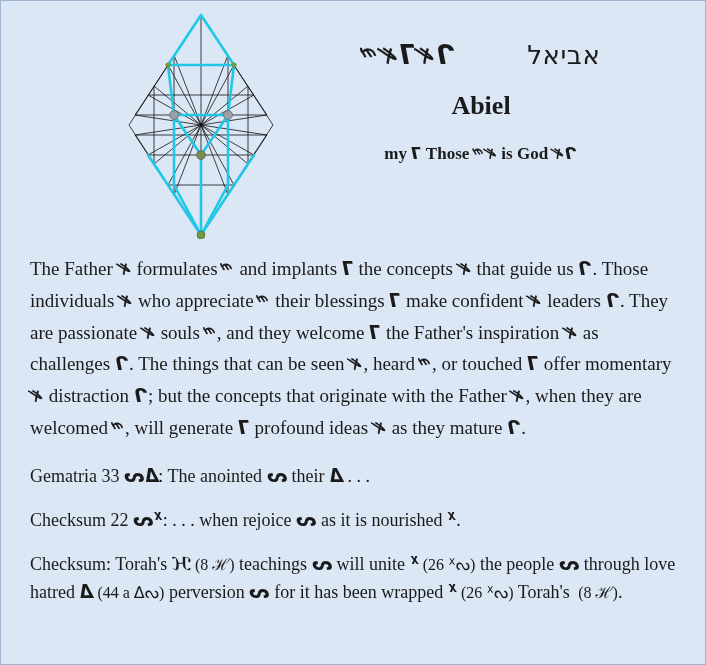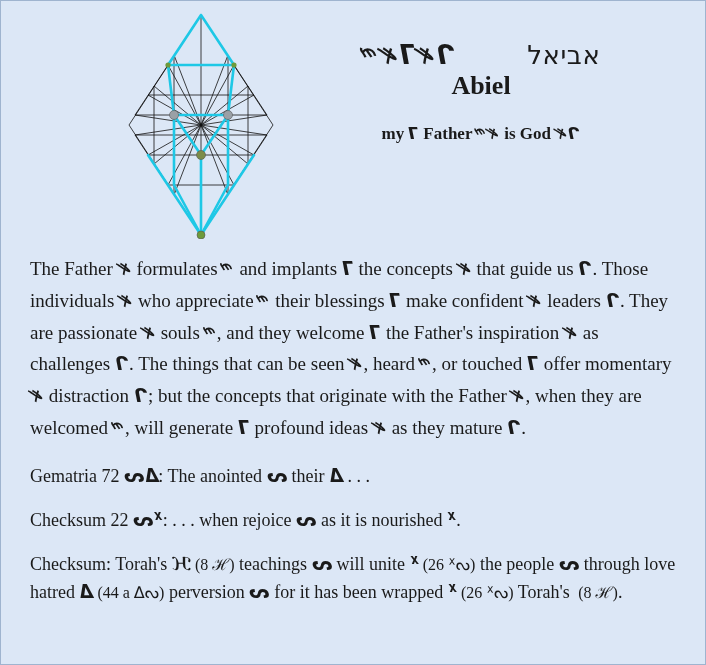--- a/index.html
+++ b/index.html
@@ -58,20 +58,21 @@
     display: inline-block;
     transform: scaleX(-1);
   }
   .name-hebrew {
     font-family: "DejaVu Sans", sans-serif;
     font-size: 26px;
     display: inline-block;
     margin-left: 72px;
   }
   .name-latin {
+    margin-top: 20px;
     font-size: 26px;
     font-weight: 700;
   }
   .meaning {
     margin-top: 22px;
     font-size: 17px;
     font-weight: 700;
   }
   .pal {
     font-family: "DejaVu Sans", sans-serif;
@@ -167,29 +168,29 @@
         </g>
       </svg>
     </div>
 
     <div class="title-block">
       <div class="name-line">
         <span class="name-paleo">ᒉ𐤀ᒣ𐤉𐤀</span><span class="name-hebrew">אביאל</span>
       </div>
       <div class="name-latin">Abiel</div>
       <div class="meaning">
-        <span>my </span><span class="pal">ᒣ</span><span> Father </span><span class="pal">𐤉𐤀</span><span> is God </span><span class="pal">ᒉ𐤀</span>
+        <span>my </span><span class="pal">ᒣ</span><span> Those </span><span class="pal">𐤉𐤀</span><span> is God </span><span class="pal">ᒉ𐤀</span>
       </div>
     </div>
   </div>
 
   <div class="body-text">
 
     <p class="para"><span>The Father </span><span class="pal">𐤀</span><span> formulates </span><span class="pal">𐤉</span><span> and implants </span><span class="pal">ᒣ</span><span> the concepts </span><span class="pal">𐤀</span><span> that guide us </span><span class="pal">ᒉ</span><span>. Those individuals </span><span class="pal">𐤀</span><span> who appreciate </span><span class="pal">𐤉</span><span> their blessings </span><span class="pal">ᒣ</span><span> make confident </span><span class="pal">𐤀</span><span> leaders </span><span class="pal">ᒉ</span><span>. They are passionate </span><span class="pal">𐤀</span><span> souls </span><span class="pal">𐤉</span><span>, and they welcome </span><span class="pal">ᒣ</span><span> the Father's inspiration </span><span class="pal">𐤀</span><span> as challenges </span><span class="pal">ᒉ</span><span>. The things that can be seen </span><span class="pal">𐤀</span><span>, heard </span><span class="pal">𐤉</span><span>, or touched </span><span class="pal">ᒣ</span><span> offer momentary </span><span class="pal">𐤀</span><span> distraction </span><span class="pal">ᒉ</span><span>; but the concepts that originate with the Father </span><span class="pal">𐤀</span><span>, when they are welcomed </span><span class="pal">𐤉</span><span>, will generate </span><span class="pal">ᒣ</span><span> profound ideas </span><span class="pal">𐤀</span><span> as they mature </span><span class="pal">ᒉ</span><span>.</span></p>
 
-    <p class="stat"><b>Gematria</b><span>&nbsp;</span><span>72</span><span>&nbsp;</span><span class="pal">ᐃᔓ</span><span>: </span><span>The anointed </span><span class="pal">ᔓ</span><span> their </span><span class="pal">ᐃ</span><span> . . .</span></p>
+    <p class="stat"><b>Gematria</b><span>&nbsp;</span><span>33</span><span>&nbsp;</span><span class="pal">ᐃᔓ</span><span>: </span><span>The anointed </span><span class="pal">ᔓ</span><span> their </span><span class="pal">ᐃ</span><span> . . .</span></p>
 
     <p class="stat"><b>Checksum</b><span>&nbsp;</span><span>22</span><span>&nbsp;</span><span class="pal">ᕁᔓ</span><span>: </span><span>. . . when rejoice </span><span class="pal">ᔓ</span><span> as it is nourished </span><span class="pal">ᕁ</span><span>.</span></p>
 
     <p class="stat"><b>Checksum</b><span>: </span><span>Torah's </span><span class="pal">ℋ</span><span class="small">&nbsp;</span><span class="small">(8 ℋ)</span><span> teachings </span><span class="pal">ᔓ</span><span> will unite </span><span class="pal">ᕁ</span><span class="small">&nbsp;</span><span class="small">(26 ᕁᔓ)</span><span> the people </span><span class="pal">ᔓ</span><span> through love hatred </span><span class="pal">ᐃ</span><span class="small">&nbsp;</span><span class="small">(44 a ᐃᔓ)</span><span> perversion </span><span class="pal">ᔓ</span><span> for it has been wrapped </span><span class="pal">ᕁ</span><span class="small">&nbsp;</span><span class="small">(26 ᕁᔓ)</span><span> Torah's </span><span class="small">&nbsp;</span><span class="small">(8 ℋ)</span><span>.</span></p>
 
   </div>
 </div>
 
 </body></html>

